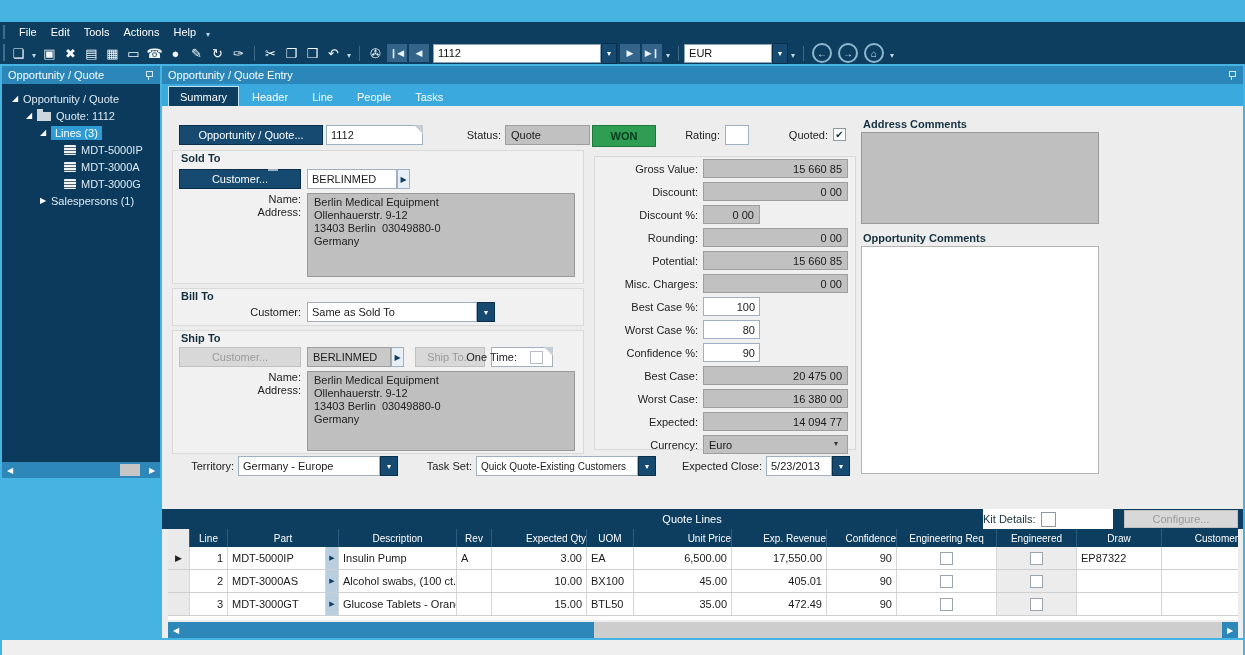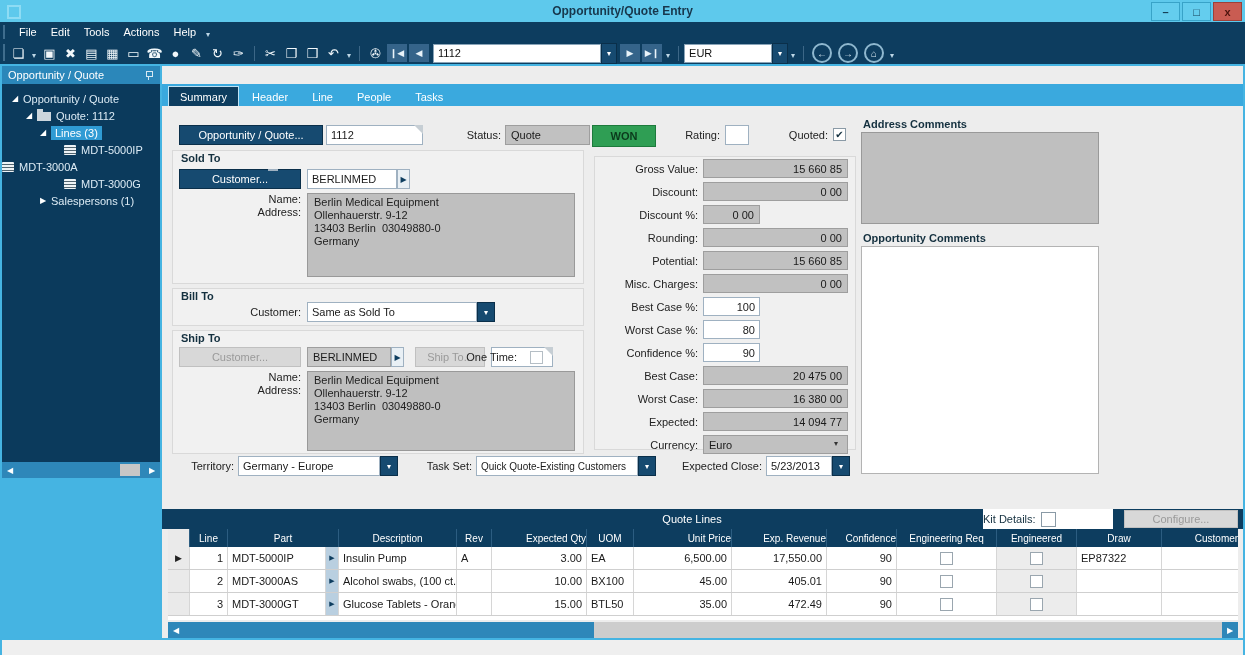--- a/index.html
+++ b/index.html
@@ -95,29 +95,20 @@
   .gs-left{position:absolute;left:0;top:0;width:16px;height:16px;background:#2e87b9;color:#fff;font-size:8px;display:flex;align-items:center;justify-content:center;}
   .gs-thumb{position:absolute;left:16px;top:0;width:410px;height:16px;background:#2e87b9;}
   .gs-right{position:absolute;right:0;top:0;width:16px;height:16px;background:#2e87b9;color:#fff;font-size:8px;display:flex;align-items:center;justify-content:center;}
   .statusbar{position:absolute;left:2px;bottom:0;width:1241px;height:15px;background:#efefef;}
 </style>
 </head>
 <body>
 
 <div class="win">
 
-  <div class="titlebar">
-    <span class="app-ico"></span>
-    <div class="title-text">Opportunity/Quote Entry</div>
-    <div class="win-controls">
-      <span class="wc">–</span>
-      <span class="wc">□</span>
-      <span class="wc close">x</span>
-    </div>
-  </div>
 
   <div class="menubar">
     <span class="menu-item">File</span>
     <span class="menu-item">Edit</span>
     <span class="menu-item">Tools</span>
     <span class="menu-item">Actions</span>
     <span class="menu-item">Help</span>
     <span class="caret">▾</span>
   </div>
 
@@ -176,41 +167,45 @@
         <span>Quote: 1112</span>
       </div>
       <div class="trow" style="padding-left:36px;">
         <span class="exp">◢</span>
         <span class="sel">Lines (3)</span>
       </div>
       <div class="trow" style="padding-left:62px;">
         <span class="doc-ico"></span>
         <span>MDT-5000IP</span>
       </div>
-      <div class="trow" style="">
+      <div class="trow" style="padding-left:62px;">
         <span class="doc-ico"></span>
         <span>MDT-3000A</span>
       </div>
       <div class="trow" style="padding-left:62px;">
         <span class="doc-ico"></span>
         <span>MDT-3000G</span>
       </div>
       <div class="trow" style="padding-left:36px;">
         <span class="exp">▶</span>
         <span>Salespersons (1)</span>
       </div>
     </div>
     <div class="side-hscroll">
       <span class="sArrow" style="position:absolute;left:2px;">◀</span>
       <span class="sThumbGrey"></span>
       <span class="sArrow" style="position:absolute;right:2px;">▶</span>
     </div>
   </div>
 
   <div class="main">
+    <div class="panel-header">
+      <span>Opportunity / Quote Entry</span>
+      <span class="pin"></span>
+    </div>
 
     <div class="tabstrip" style="top:18px;">
       <span class="tab active">Summary</span>
       <span class="tab">Header</span>
       <span class="tab">Line</span>
       <span class="tab">People</span>
       <span class="tab">Tasks</span>
     </div>
 
     <div class="content">

